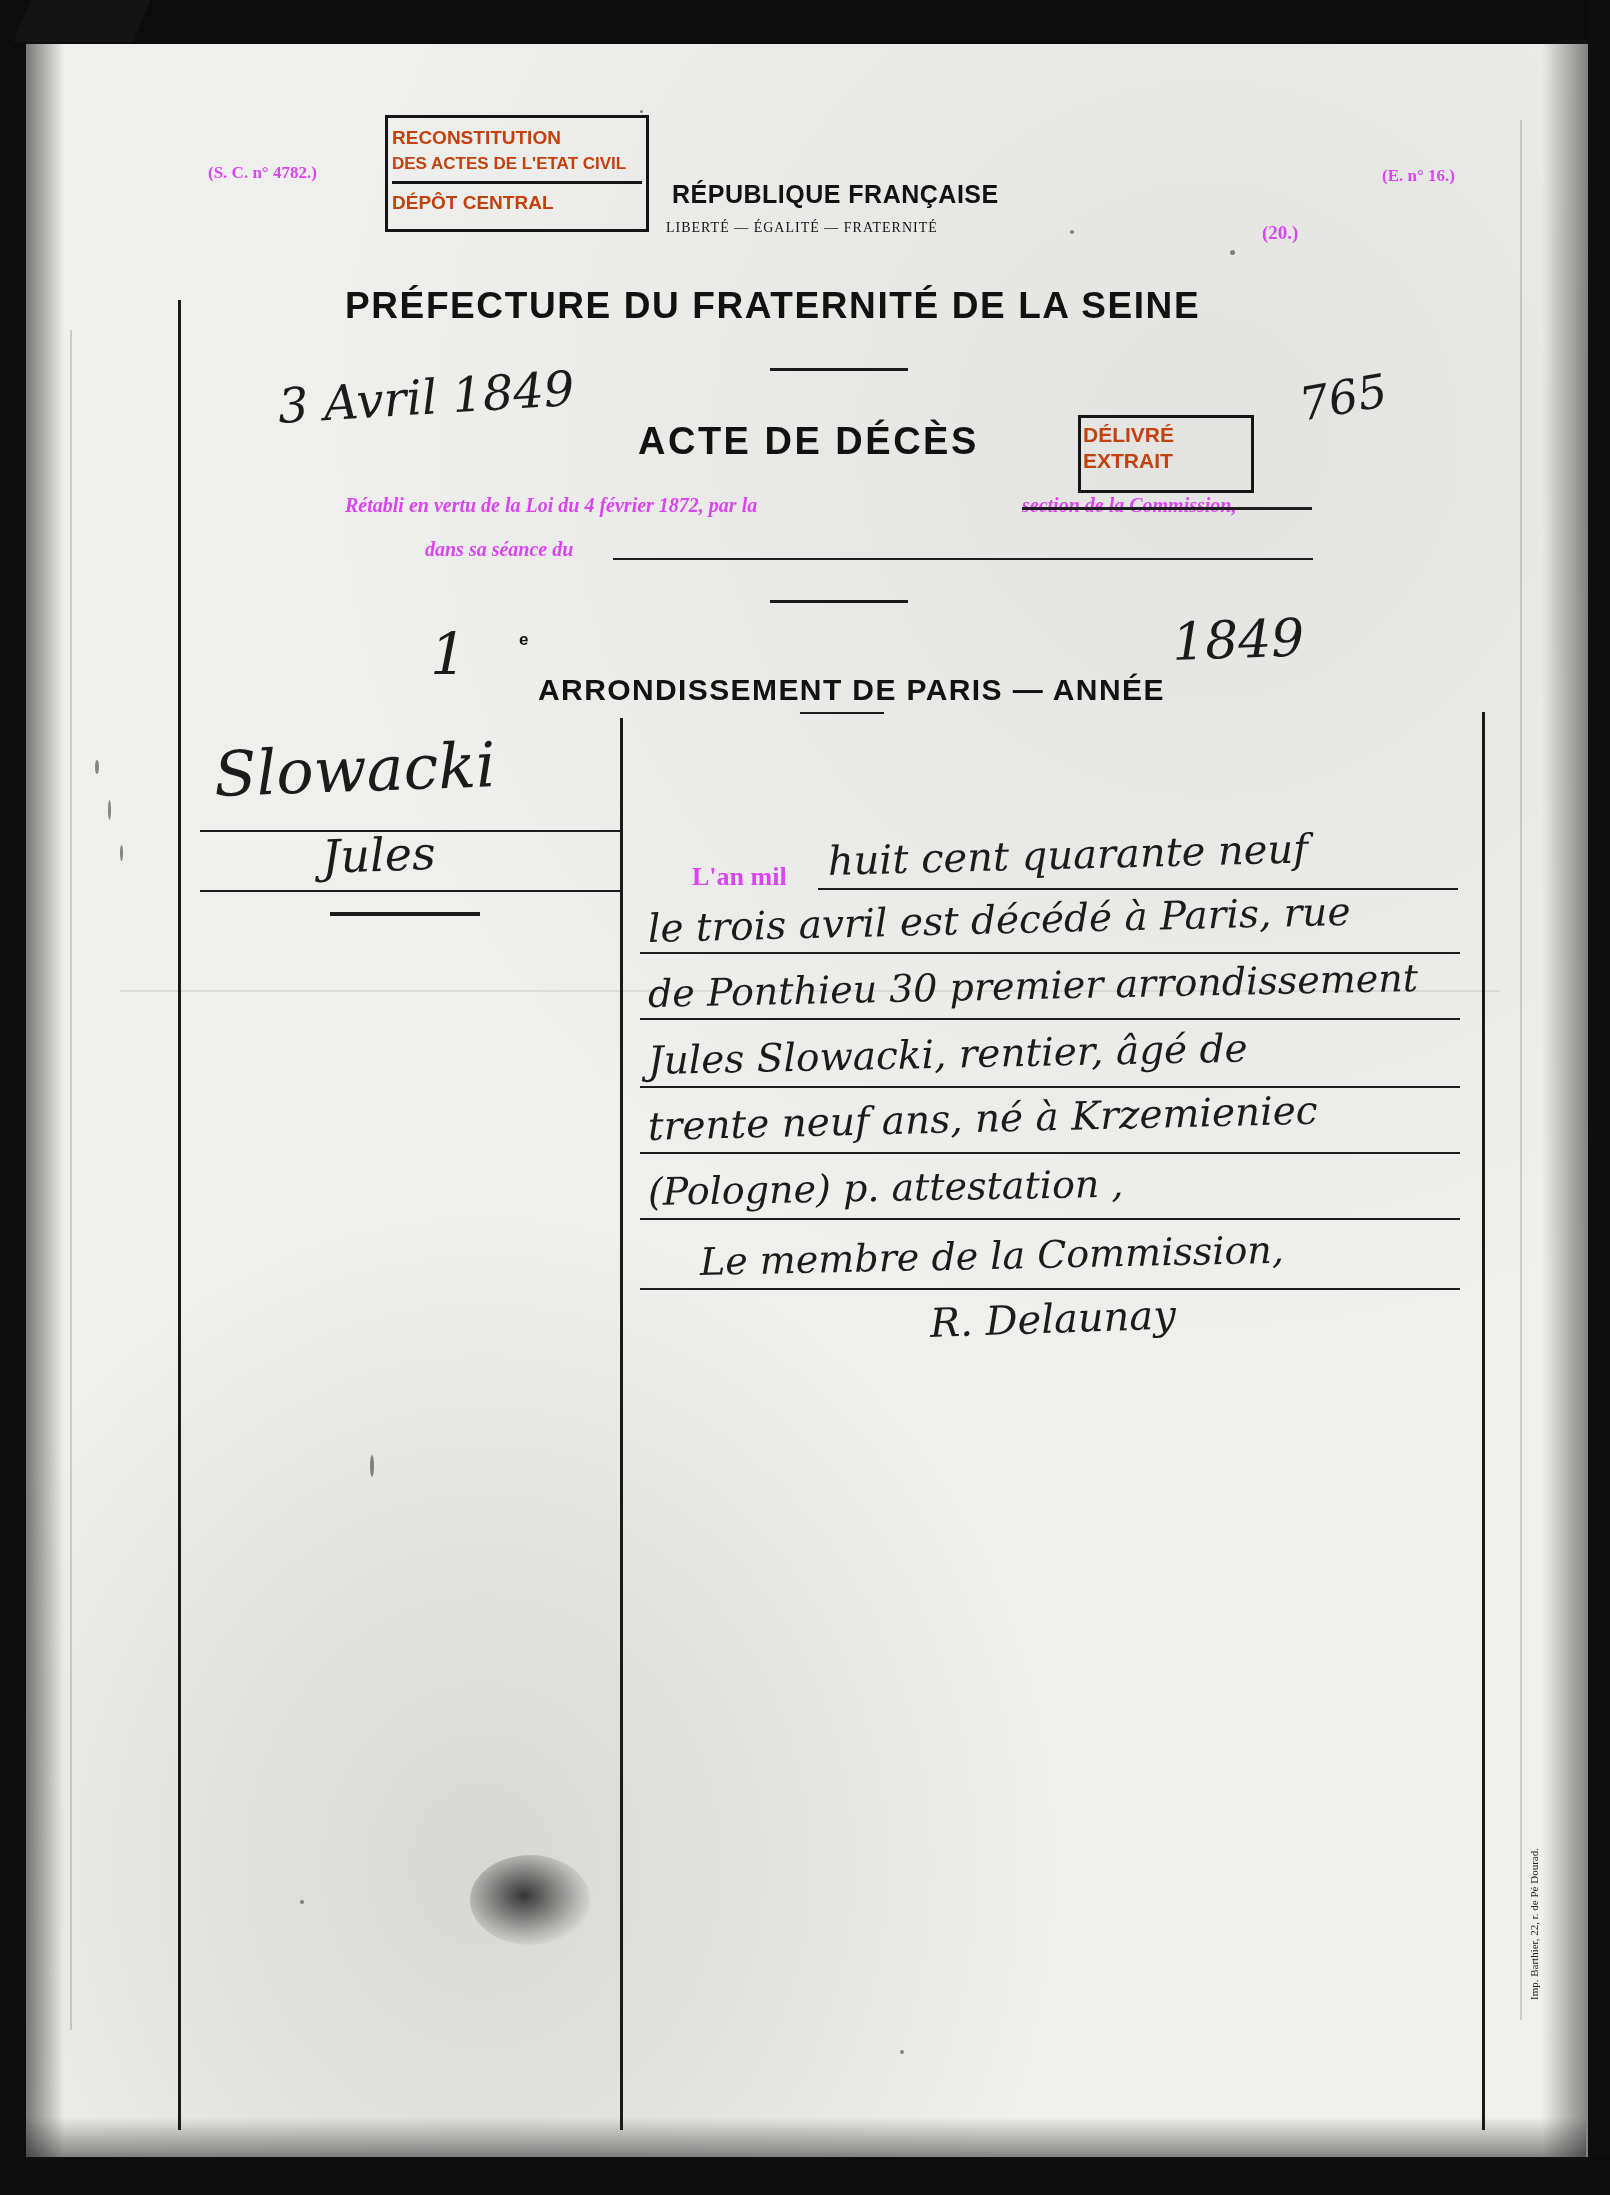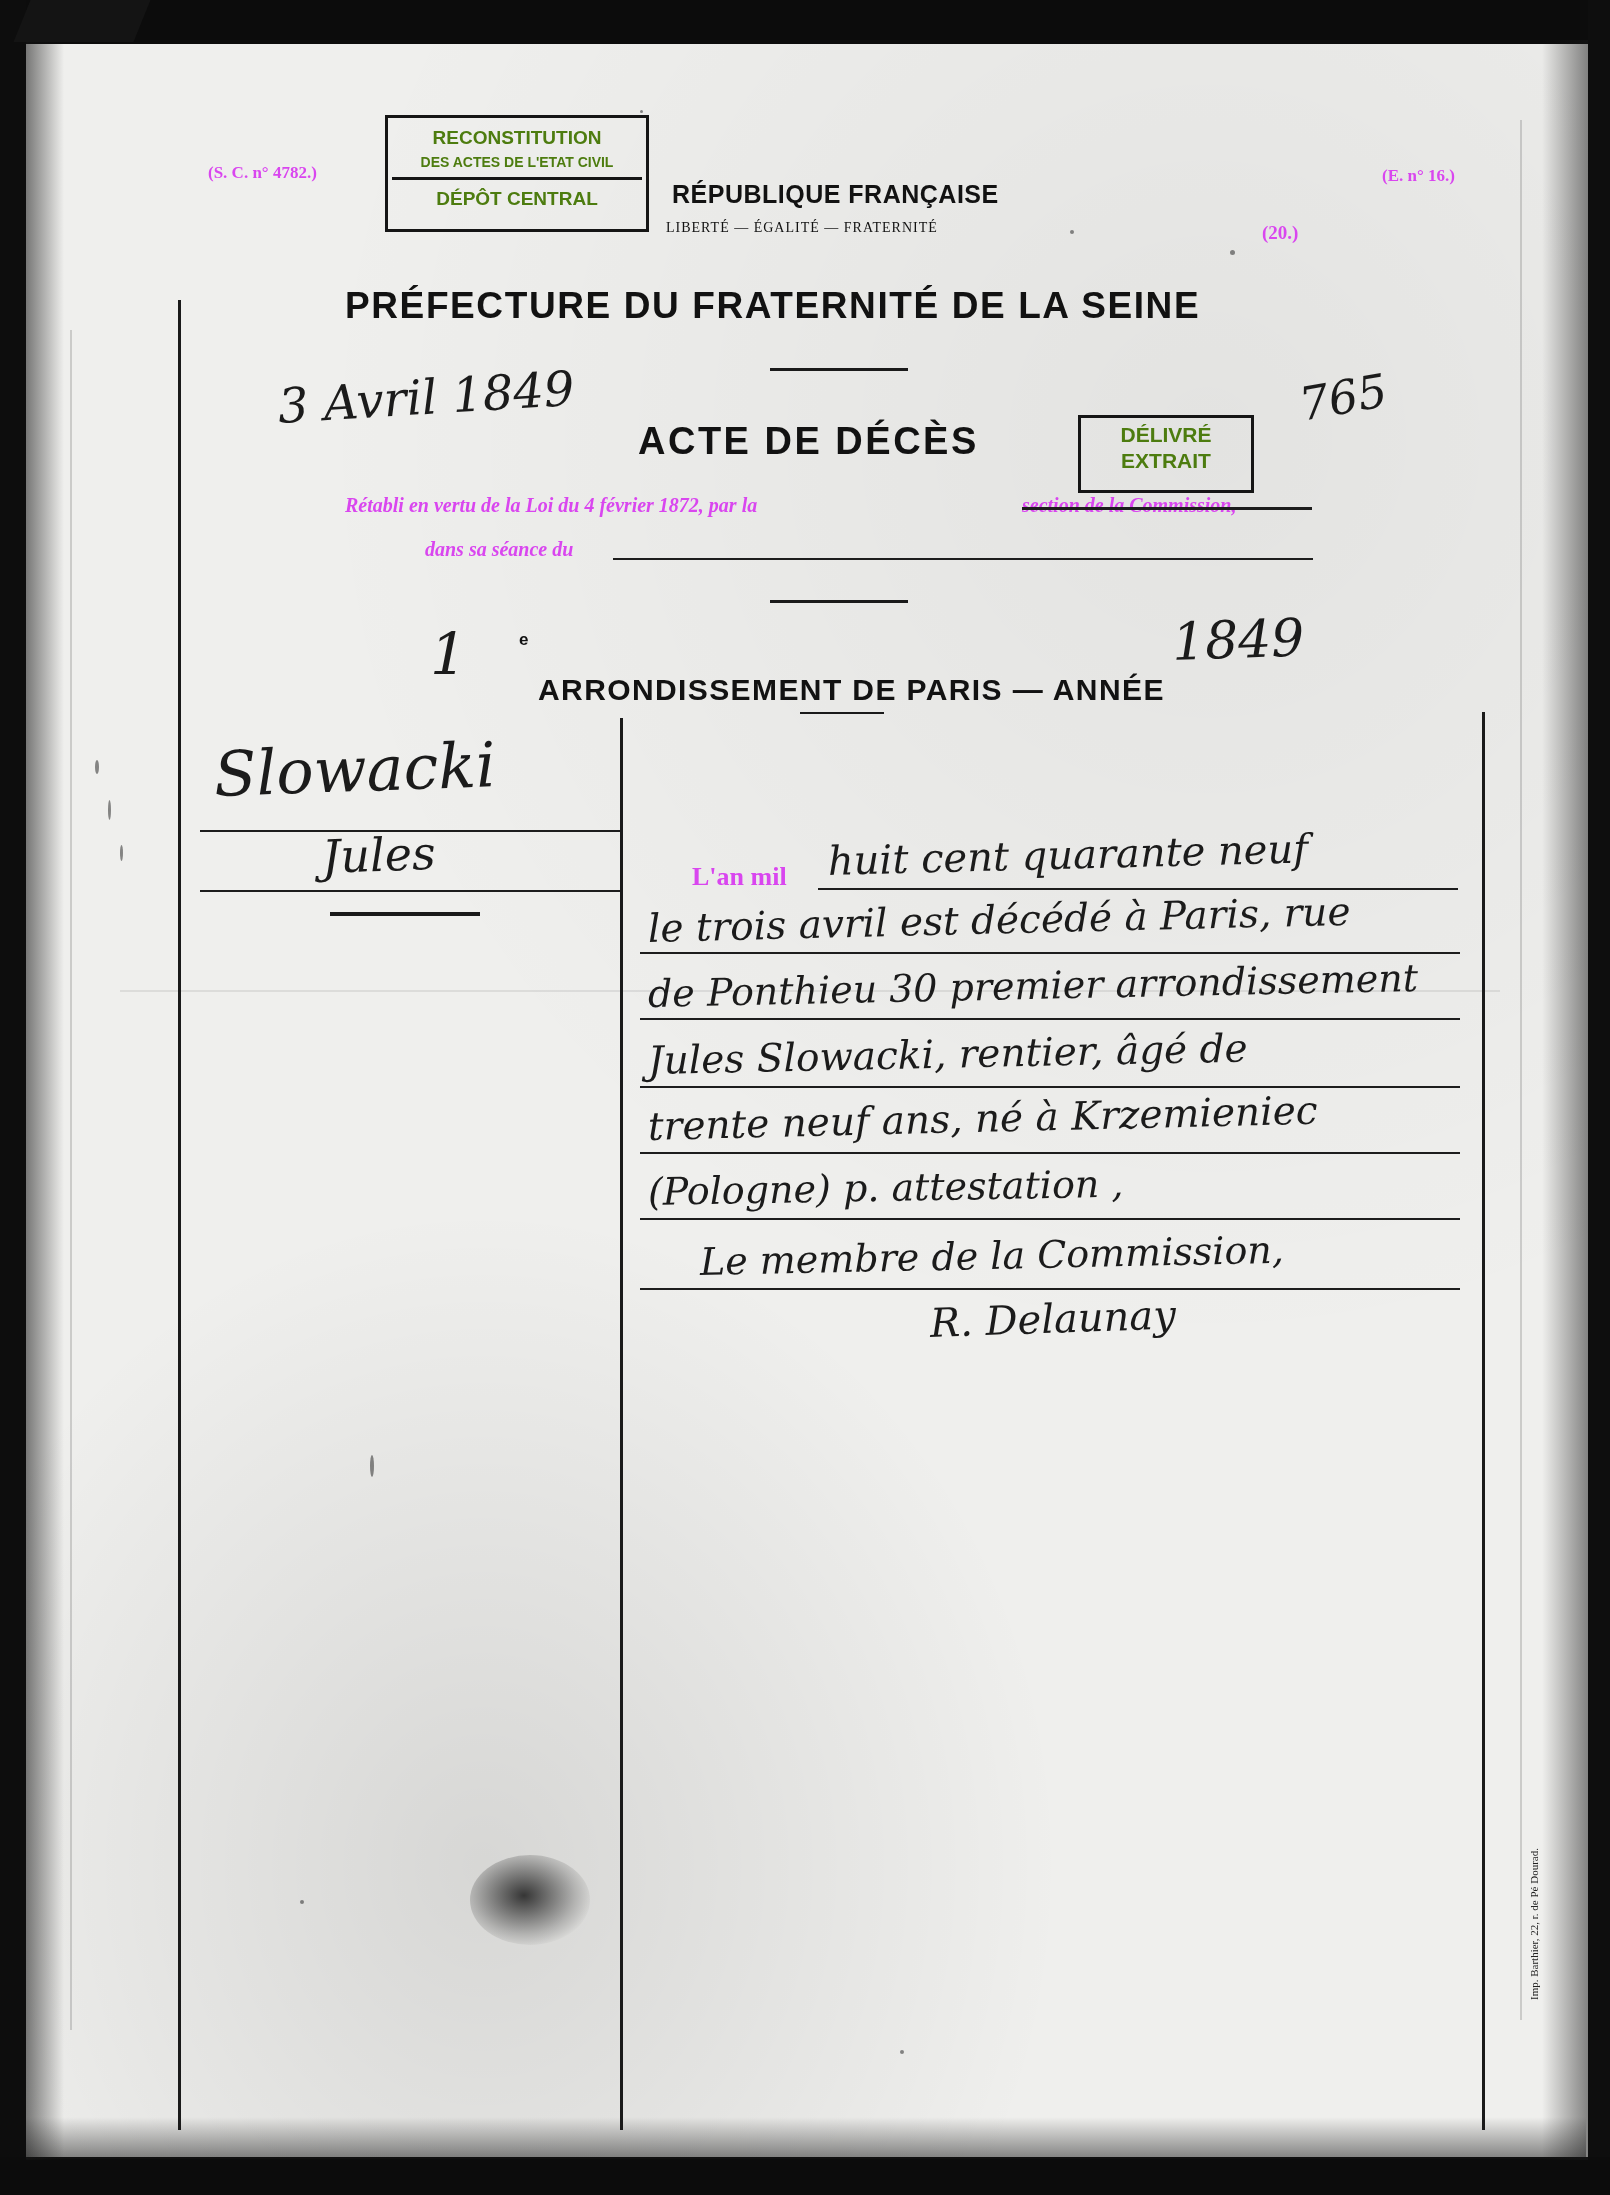--- a/index.html
+++ b/index.html
@@ -84,24 +84,23 @@
   }
   .printed-serif {
     position: absolute;
     color: #d946ef;
     font-family: "Liberation Serif", serif;
     white-space: nowrap;
   }
   .stamp-box {
     position: absolute;
     border: 3px solid #151515;
-    color: #4d7c0f;
+    color: #c2410c;
     font-family: "Liberation Sans", sans-serif;
     font-weight: bold;
-    text-align: center;
     line-height: 1.45;
   }
   .stamp-line {
     display: block;
     white-space: nowrap;
   }
   .stamp-sep {
     display: block;
     height: 3px;
     background: #151515;
@@ -176,21 +175,21 @@
   <div class="speckle" style="left:640px;top:110px;width:3px;height:3px;"></div>
   <div class="speckle" style="left:300px;top:1900px;width:4px;height:4px;"></div>
   <div class="speckle" style="left:900px;top:2050px;width:4px;height:4px;"></div>
 
   <div class="blot" style="left:470px;top:1855px;width:120px;height:90px;"></div>
 
   <div class="printed-serif" style="left:208px;top:163px;font-size:17px;font-weight:bold;">(S. C. n° 4782.)</div>
 
   <div class="stamp-box" style="left:385px;top:115px;width:250px;height:105px;padding:6px 4px 0;font-size:19px;">
     <span class="stamp-line">RECONSTITUTION</span>
-    <span class="stamp-line" style="font-size:14px;">DES ACTES DE L'ETAT CIVIL</span>
+    <span class="stamp-line" style="font-size:17px;">DES ACTES DE L'ETAT CIVIL</span>
     <span class="stamp-sep"></span>
     <span class="stamp-line" style="font-size:19px;">DÉPÔT CENTRAL</span>
   </div>
 
   <div class="printed" style="left:672px;top:180px;font-size:25px;">RÉPUBLIQUE FRANÇAISE</div>
   <div class="printed" style="left:666px;top:220px;font-size:14px;font-weight:normal;letter-spacing:1px;font-family:Liberation Serif, serif;">LIBERTÉ — ÉGALITÉ — FRATERNITÉ</div>
 
   <div class="printed-serif" style="left:1382px;top:166px;font-size:17px;font-weight:bold;">(E. n° 16.)</div>
   <div class="printed-serif" style="left:1262px;top:222px;font-size:19px;font-weight:bold;">(20.)</div>
 

